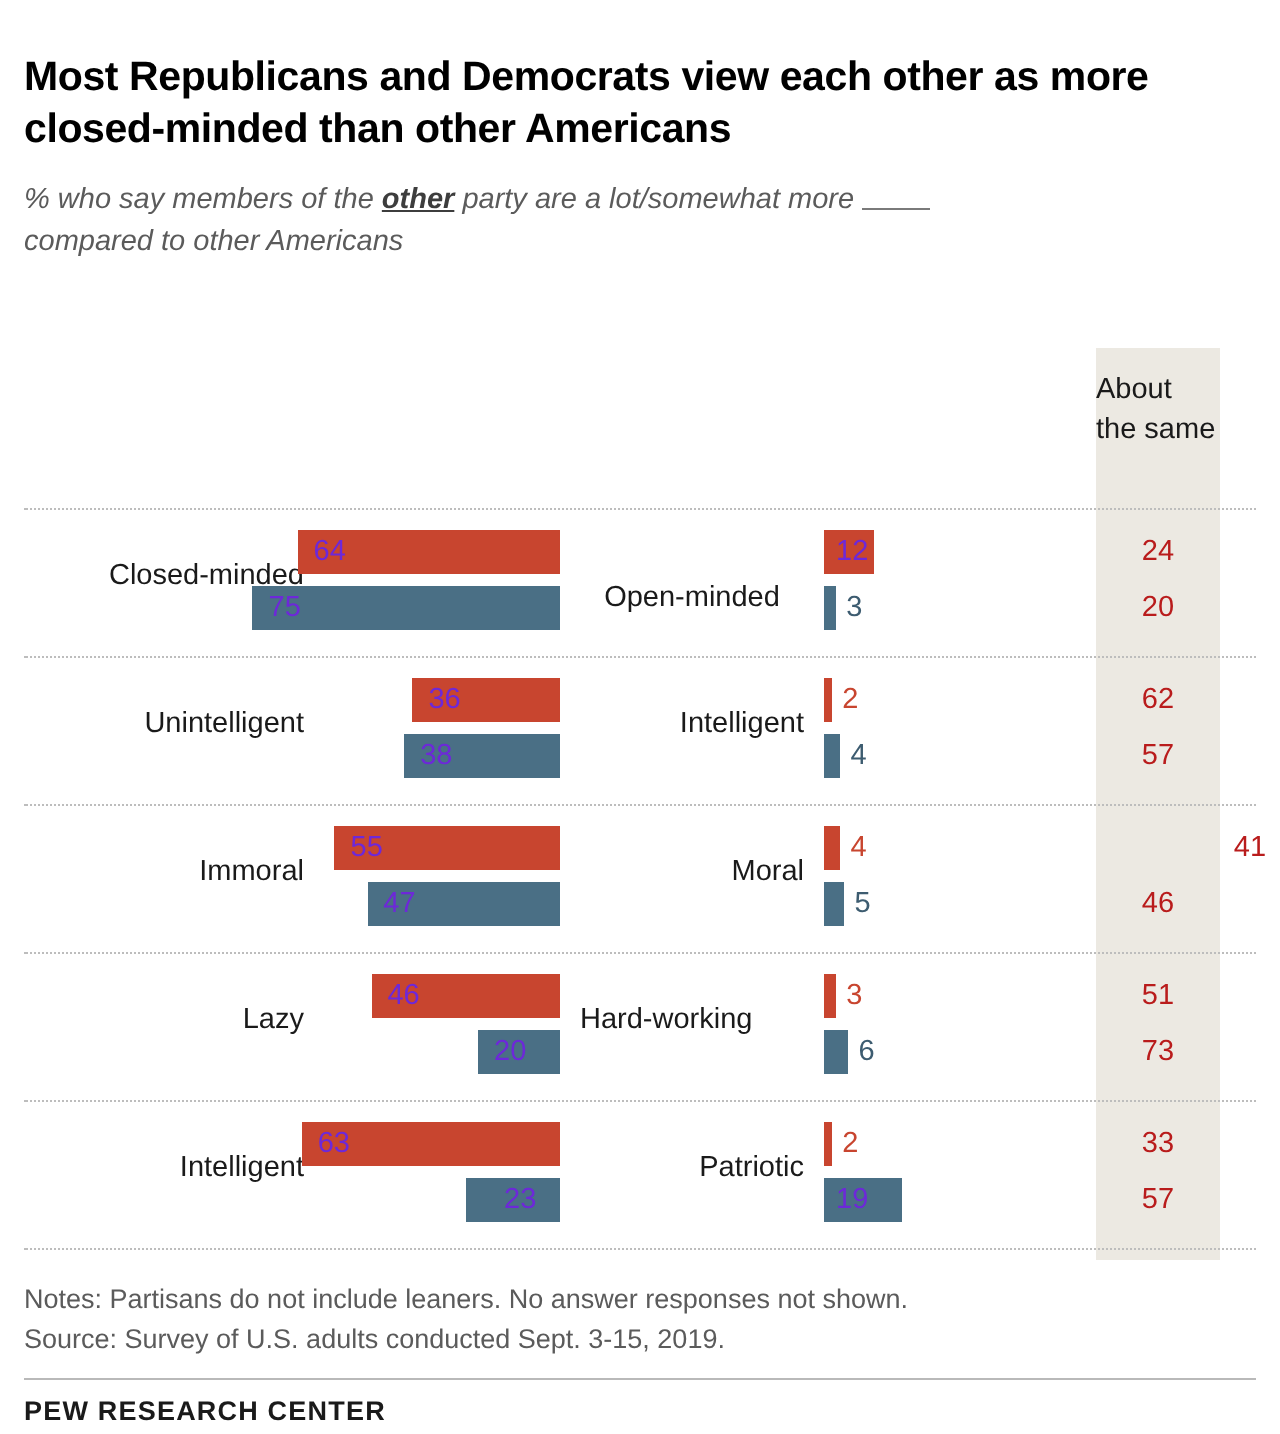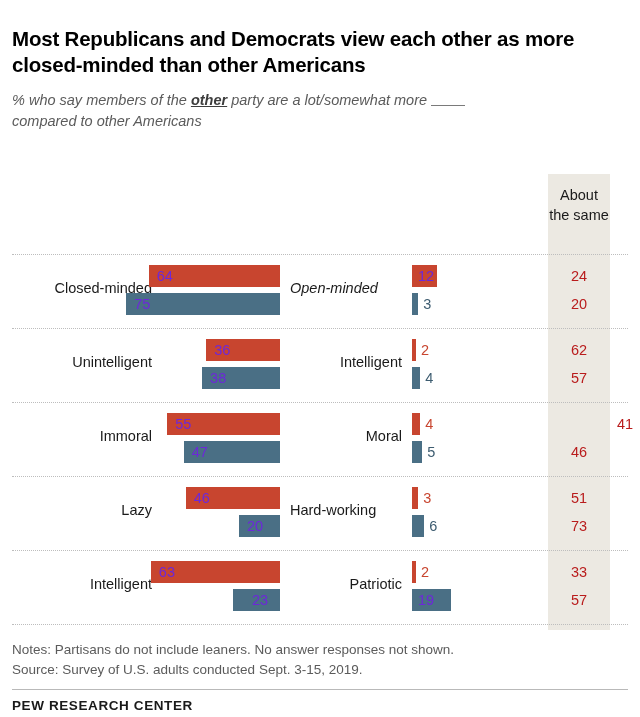--- a/index.html
+++ b/index.html
@@ -56,21 +56,20 @@
     top: 148px;
     width: 62px;
     height: 456px;
     background: #ece9e2;
   }
   .same-head {
     position: absolute;
     left: 548px;
     top: 160px;
     width: 62px;
-    text-align: center;
     font-size: 14.5px;
     line-height: 1.35;
     color: #1a1a1a;
   }
 
   
   .legend {
     position: absolute;
     left: 12px;
     top: 160px;
@@ -191,21 +190,21 @@
   <div class="same-band"></div>
   <div class="same-head">
     <div>About</div>
     <div>the same</div>
   </div>
 
 
   <div class="chart" id="chart-body">
       <div class="row-group">
         <div class="neg-label" style="right: 476px; top: 25px;">Closed-minded</div>
-        <div class="pos-label" style="right: 226px; top: 25px; text-align: left; font-style: italic;">Open-minded</div>
+        <div class="pos-label" style="right: 226px; top: 36px; text-align: center;">Open-minded</div>
         <div class="bar rep" style="left: 136.8px; width: 131.2px; top: 10px;"></div>
         <div class="bar-val" style="top: 10px; left: 144.8px;">64</div>
         <div class="bar rep" style="left: 400px; width: 24.6px; top: 10px;"></div>
         <div class="bar-val" style="top: 10px; left: 406px;">12</div>
         <div class="same-val" style="left: 536px; top: 10px;">24</div>
         <div class="bar dem" style="left: 114.25px; width: 153.75px; top: 38px;"></div>
         <div class="bar-val" style="top: 38px; left: 122.25px;">75</div>
         <div class="bar dem" style="left: 400px; width: 6.15px; top: 38px;"></div>
         <div class="bar-val outside" style="top: 38px; left: 411.15px;">3</div>
         <div class="same-val" style="left: 536px; top: 38px;">20</div>

